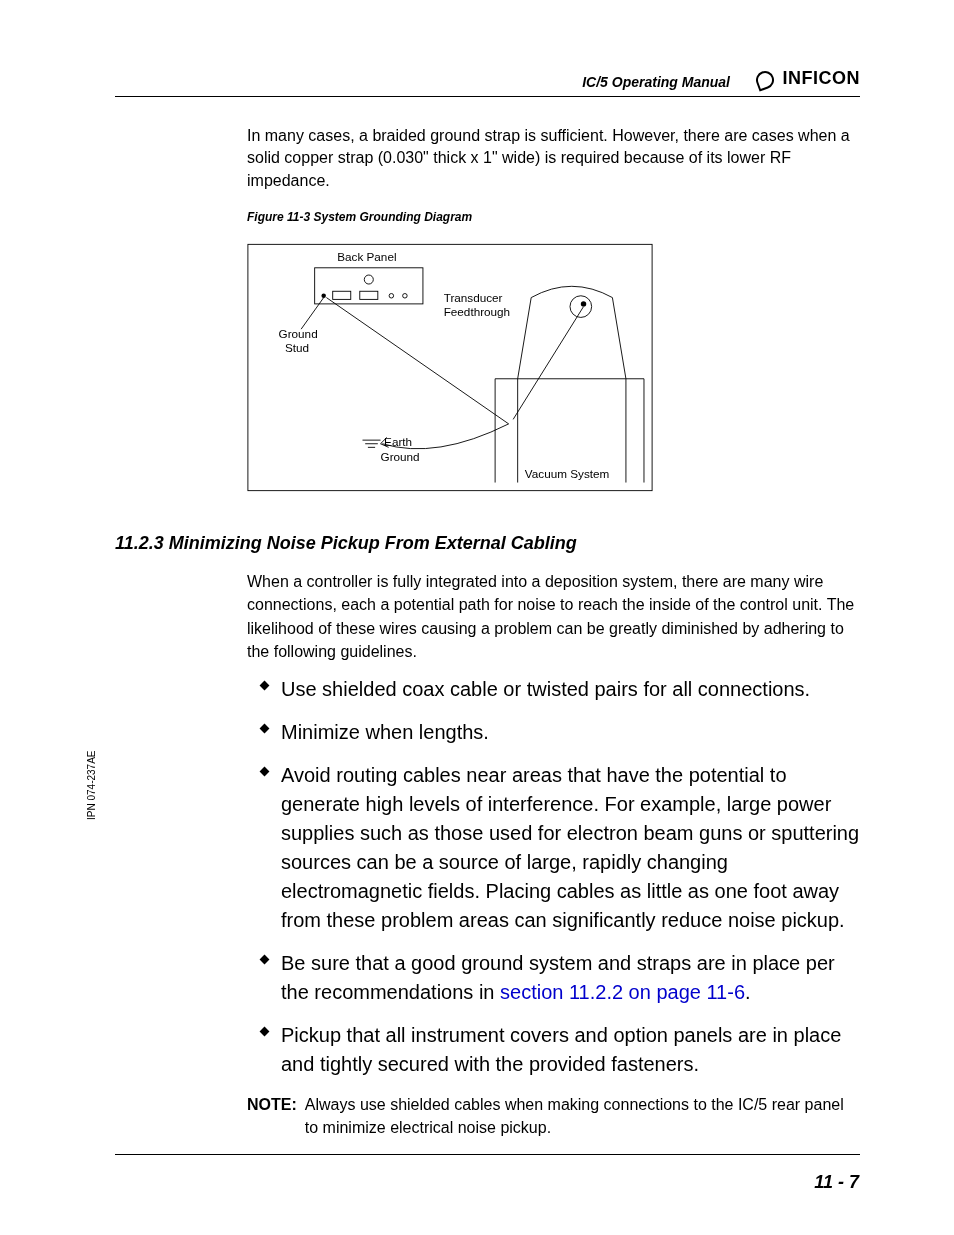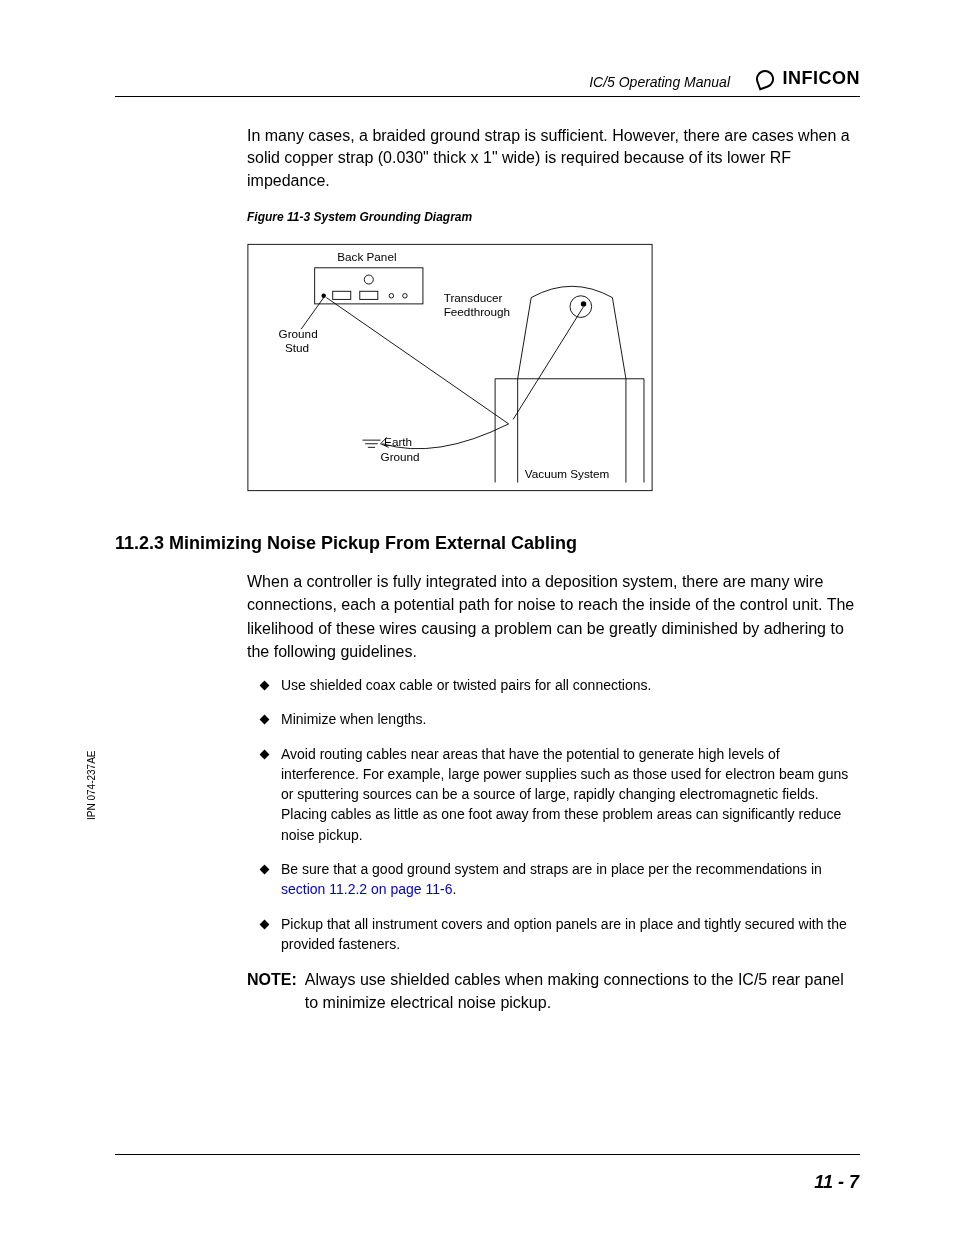--- a/index.html
+++ b/index.html
@@ -21,32 +21,32 @@
   .header {
     position: relative;
     height: 40px;
     border-bottom: 1.5px solid #000;
   }
   .header-title {
     position: absolute;
     right: 130px;
     bottom: 6px;
     font-style: italic;
-    font-weight: normal;
+    font-weight: bold;
     font-size: 14px;
   }
   .logo {
     position: absolute;
     right: 0;
     bottom: 7px;
     font-size: 18px;
     font-weight: bold;
     letter-spacing: 0.5px;
     display: flex;
-    align-items: center;
+    align-items: flex-end;
     gap: 8px;
   }
   .logo-icon {
     display: inline-block;
     width: 14px;
     height: 14px;
     border: 2px solid #000;
     border-radius: 50% 50% 50% 0;
     transform: rotate(-20deg);
     margin-right: 1px;
@@ -74,35 +74,36 @@
     position: relative;
   }
   .figure-box svg {
     width: 100%;
     height: 100%;
   }
   .section-heading {
     margin-top: 28px;
     font-size: 18px;
     font-weight: bold;
+    font-style: italic;
   }
   .section-para {
     margin-left: 132px;
     margin-top: 16px;
     font-size: 16px;
     line-height: 1.45;
   }
   ul.bullets {
     margin: 12px 0 0 132px;
     padding-left: 20px;
     list-style: none;
   }
   ul.bullets li {
     position: relative;
-    font-size: 14px;
+    font-size: 20px;
     line-height: 1.45;
     margin-bottom: 14px;
     padding-left: 14px;
   }
   ul.bullets li::before {
     content: "";
     position: absolute;
     left: -6px;
     top: 7px;
     width: 7px;

